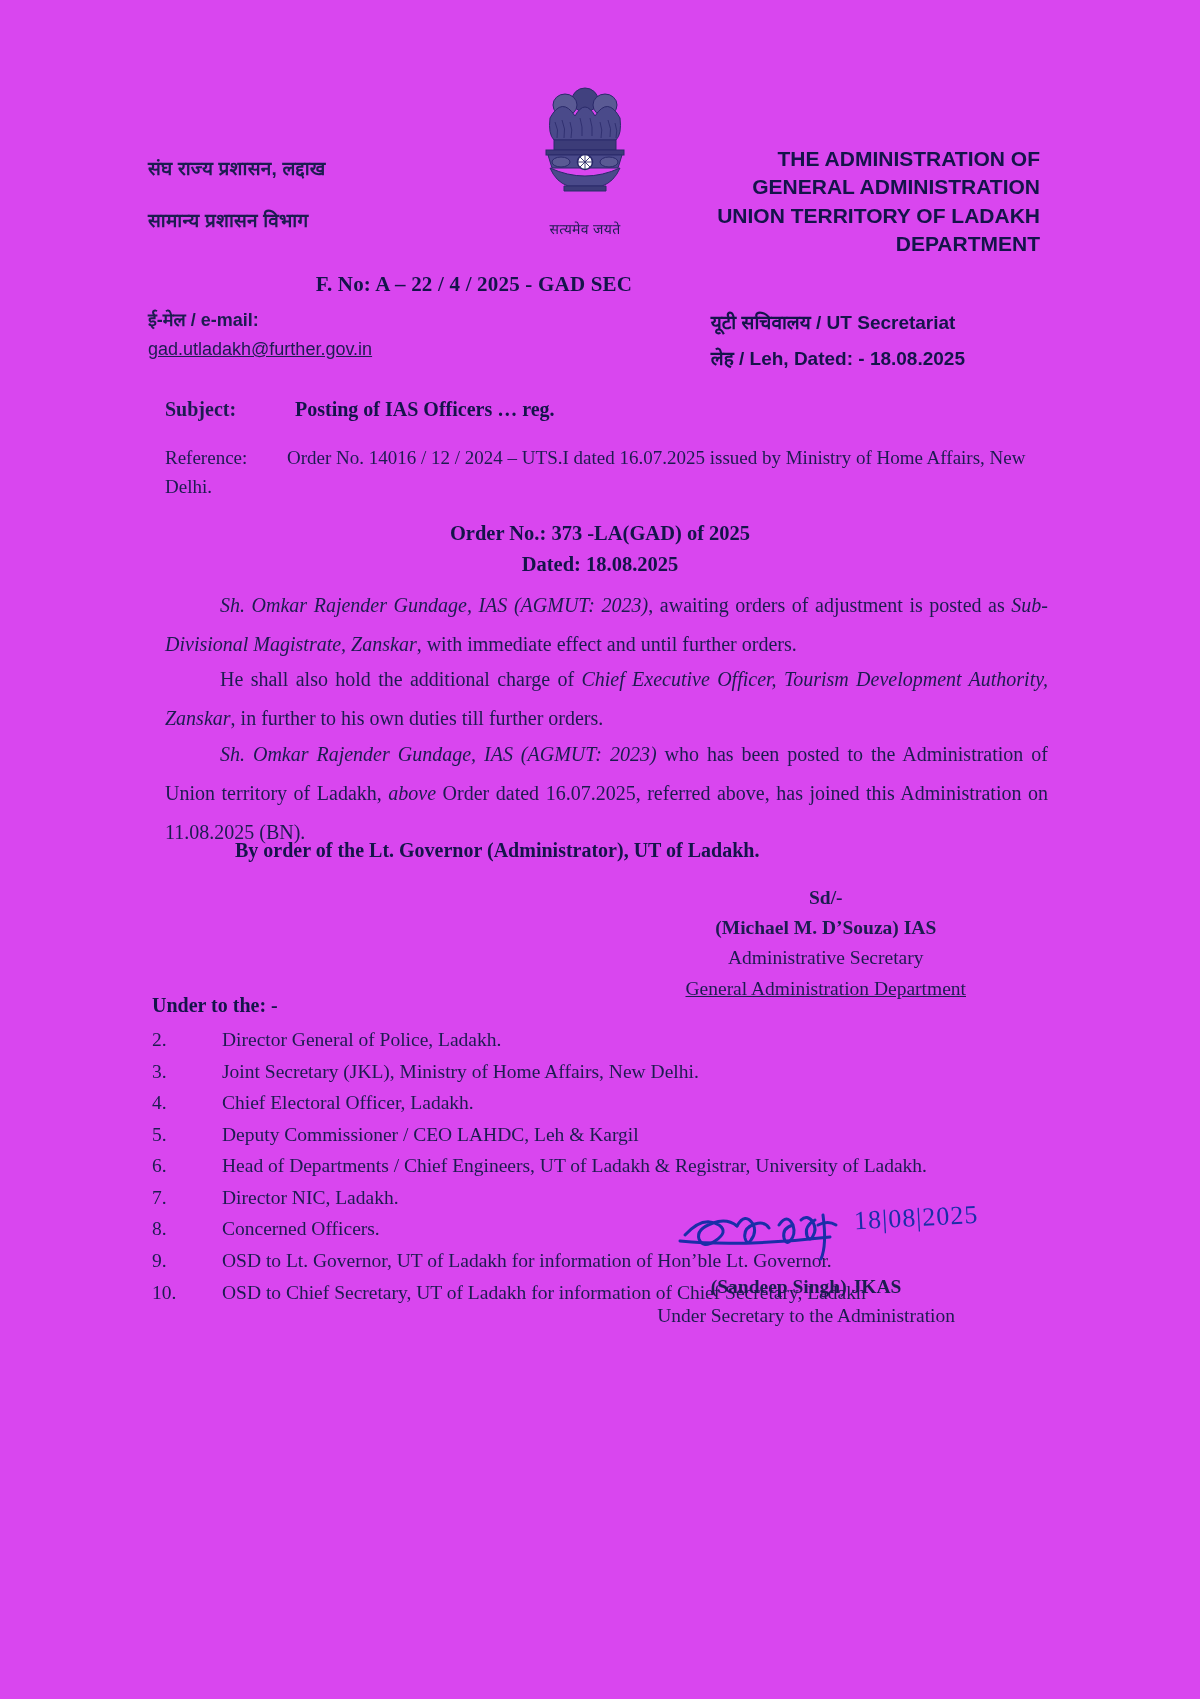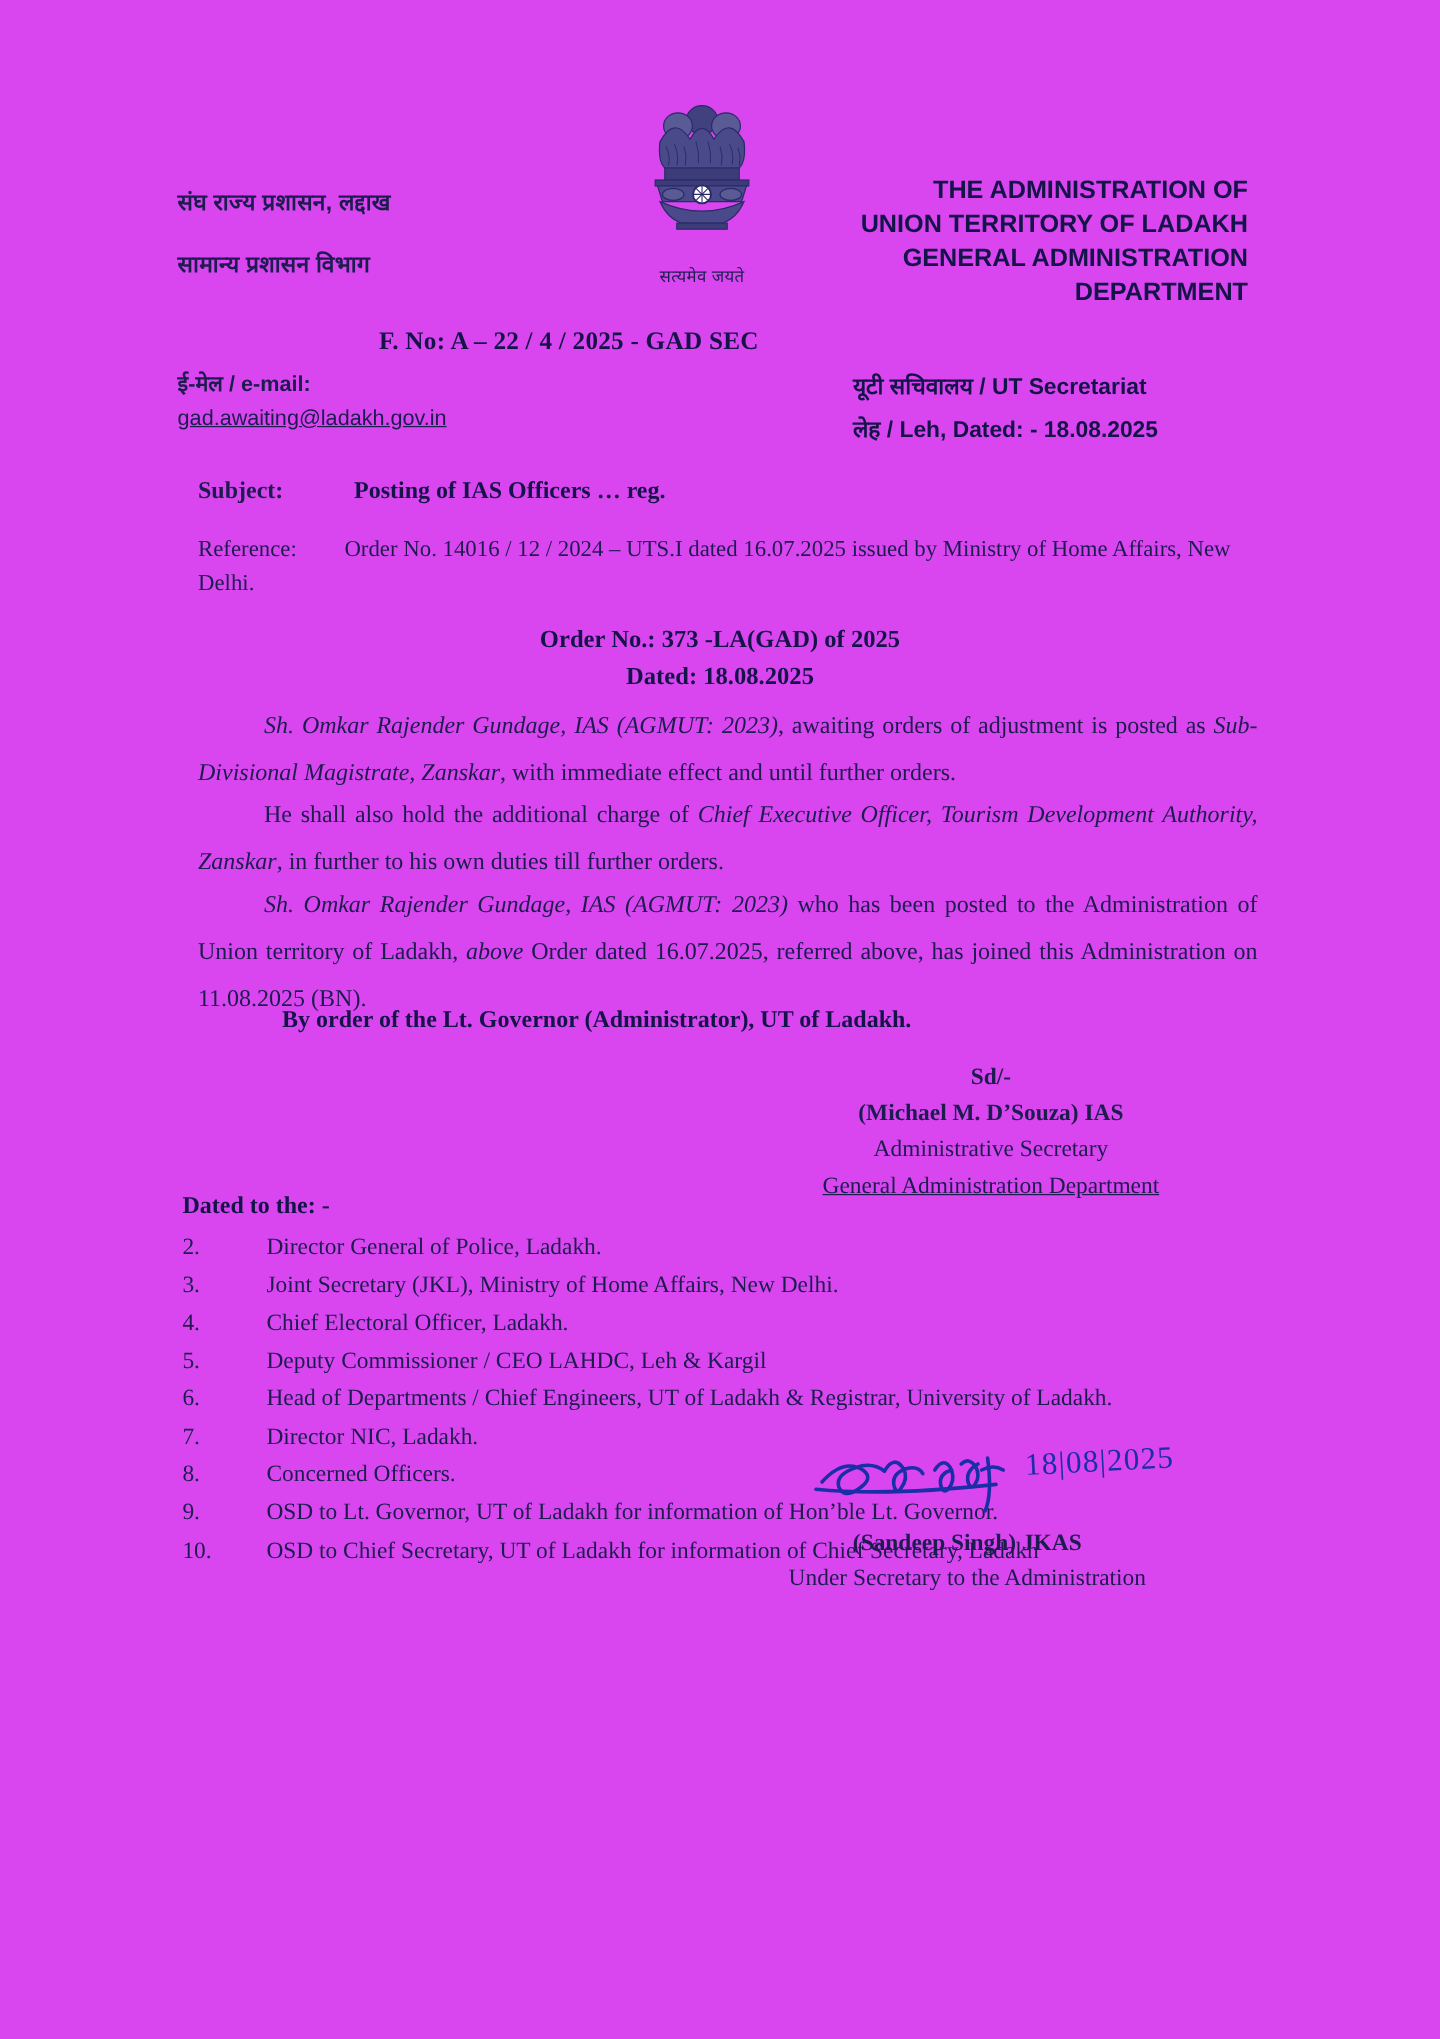--- a/index.html
+++ b/index.html
@@ -313,31 +313,31 @@
 
           <path d="M30 90 q35 16 70 0 q-6 14 -18 18 h-34 q-12 -4 -18 -18 z" fill="#4a4a8a"></path>
           <path d="M44 108 h42 v5 h-42 z" fill="#3c3c78"></path>
         </g>
       </svg>
       <div class="emblem-motto">सत्यमेव जयते</div>
     </div>
 
     <div class="admin-title">
       <div>THE ADMINISTRATION OF</div>
+      <div>GENERAL ADMINISTRATION</div>
       <div>UNION TERRITORY OF LADAKH</div>
-      <div>GENERAL ADMINISTRATION</div>
       <div>DEPARTMENT</div>
     </div>
   </div>
 
   <div class="fno">F. No:  A – 22 / 4 / 2025 - GAD SEC</div>
 
   <div class="email-block">
     <div class="email-label">ई-मेल / e-mail:</div>
-    <a class="email-addr" href="#">gad.awaiting@ladakh.gov.in</a>
+    <a class="email-addr" href="#">gad.utladakh@further.gov.in</a>
   </div>
 
   <div class="secretariat-block">
     <div>यूटी सचिवालय / UT Secretariat</div>
     <div>लेह / Leh, Dated: - 18.08.2025</div>
   </div>
 
   <div class="subject-row">
     <span class="subject-label">Subject:</span><span class="subject-text">Posting of IAS Officers … reg.</span>
   </div>
@@ -365,21 +365,21 @@
 
   <div class="byorder">By order of the Lt. Governor (Administrator), UT of Ladakh.</div>
 
   <div class="sign-block">
     <div class="sd">Sd/-</div>
     <div class="signer">(Michael M. D’Souza) IAS</div>
     <div>Administrative Secretary</div>
     <div class="dept-underline">General Administration Department</div>
   </div>
 
-  <div class="copyto">Dated to the: -</div>
+  <div class="copyto">Under to the: -</div>
   <div class="copy-list">
     <span class="copy-item"><span class="copy-num">2.</span><span>Director General of Police, Ladakh.</span></span>
     <span class="copy-item"><span class="copy-num">3.</span><span>Joint Secretary (JKL), Ministry of Home Affairs, New Delhi.</span></span>
     <span class="copy-item"><span class="copy-num">4.</span><span>Chief Electoral Officer, Ladakh.</span></span>
     <span class="copy-item"><span class="copy-num">5.</span><span>Deputy Commissioner / CEO LAHDC, Leh &amp; Kargil</span></span>
     <span class="copy-item"><span class="copy-num">6.</span><span>Head of Departments / Chief Engineers, UT of Ladakh &amp; Registrar, University of Ladakh.</span></span>
     <span class="copy-item"><span class="copy-num">7.</span><span>Director NIC, Ladakh.</span></span>
     <span class="copy-item"><span class="copy-num">8.</span><span>Concerned Officers.</span></span>
     <span class="copy-item"><span class="copy-num">9.</span><span>OSD to Lt. Governor, UT of Ladakh for information of Hon’ble Lt. Governor.</span></span>
     <span class="copy-item"><span class="copy-num">10.</span><span>OSD to Chief Secretary, UT of Ladakh for information of Chief Secretary, Ladakh</span></span>

